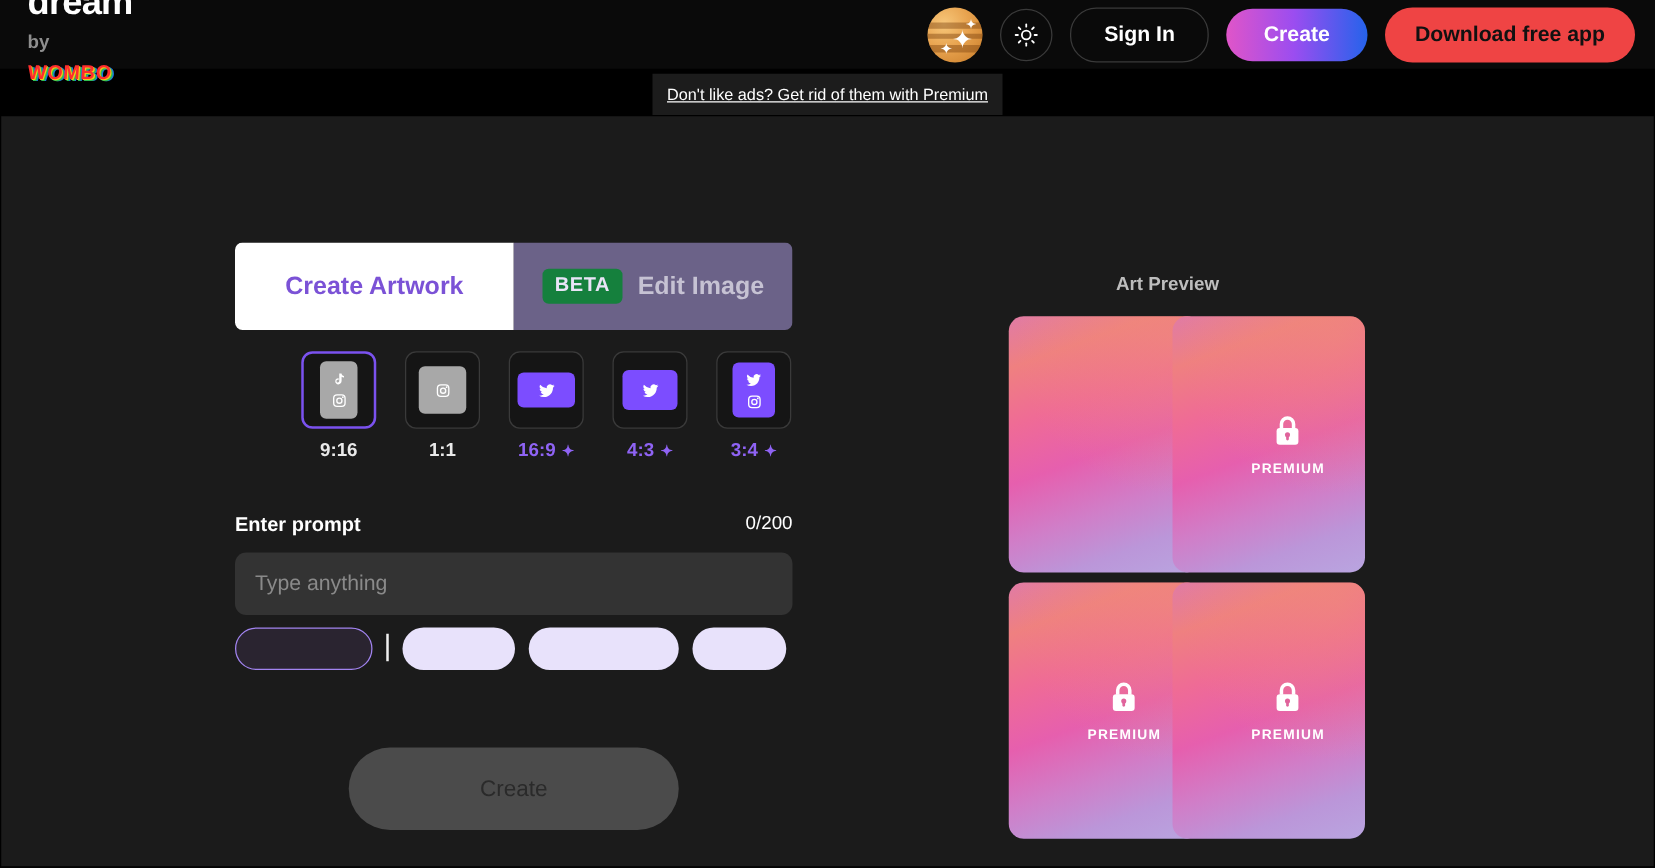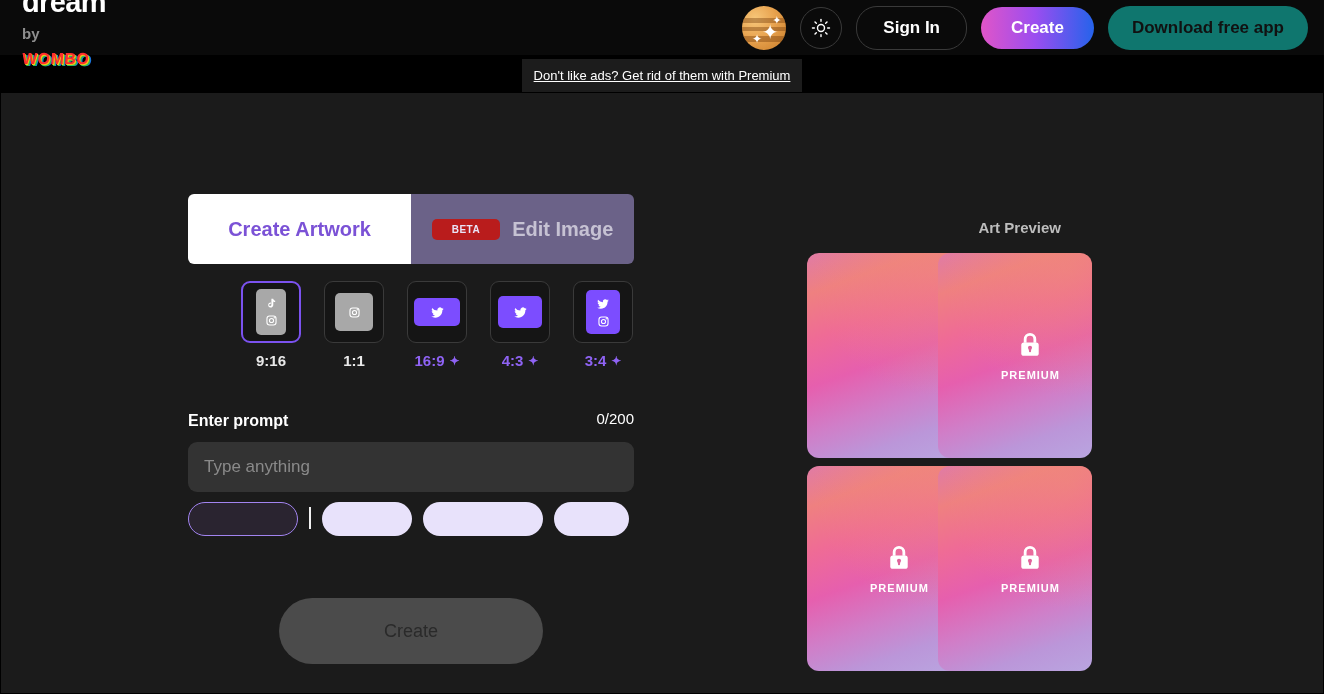--- a/index.html
+++ b/index.html
@@ -130,21 +130,21 @@
     display: flex;
     align-items: center;
     justify-content: center;
     cursor: pointer;
   }
   .btn-white {
     height: 44px;
     padding: 0 24px;
     border-radius: 22px;
     border: none;
-    background: #0f766e;
+    background: #ef4444;
     color: #111111;
     font-size: 17px;
     font-weight: bold;
     display: flex;
     align-items: center;
     justify-content: center;
     cursor: pointer;
   }
 
   
@@ -211,26 +211,26 @@
   }
   .tab.active {
     background: #ffffff;
     color: #7b52d6;
   }
   .tab.inactive {
     background: #6b6288;
     color: #c6c2d3;
   }
   .beta-badge {
-    background: #b91c1c;
+    background: #15803d;
     color: #e9e4f7;
-    font-size: 10px;
+    font-size: 16px;
     font-weight: bold;
     letter-spacing: 0.5px;
-    padding: 5px 20px;
+    padding: 5px 10px;
     border-radius: 5px;
   }
 
   .ratios {
     display: flex;
     gap: 23px;
     margin-top: 17px;
     margin-left: 53px;
   }
   .ratio {
@@ -362,21 +362,21 @@
   .preview {
     position: absolute;
     left: 806px;
     top: 163px;
     width: 254px;
   }
   .preview-title {
     color: #bdbdbd;
     font-size: 15px;
     font-weight: bold;
-    text-align: right;
+    text-align: center;
     margin-bottom: 17px;
   }
   .preview-grid {
     display: grid;
     grid-template-columns: 123px 123px;
     gap: 8px 8px;
   }
   .art-card {
     width: 123px;
     height: 205px;

